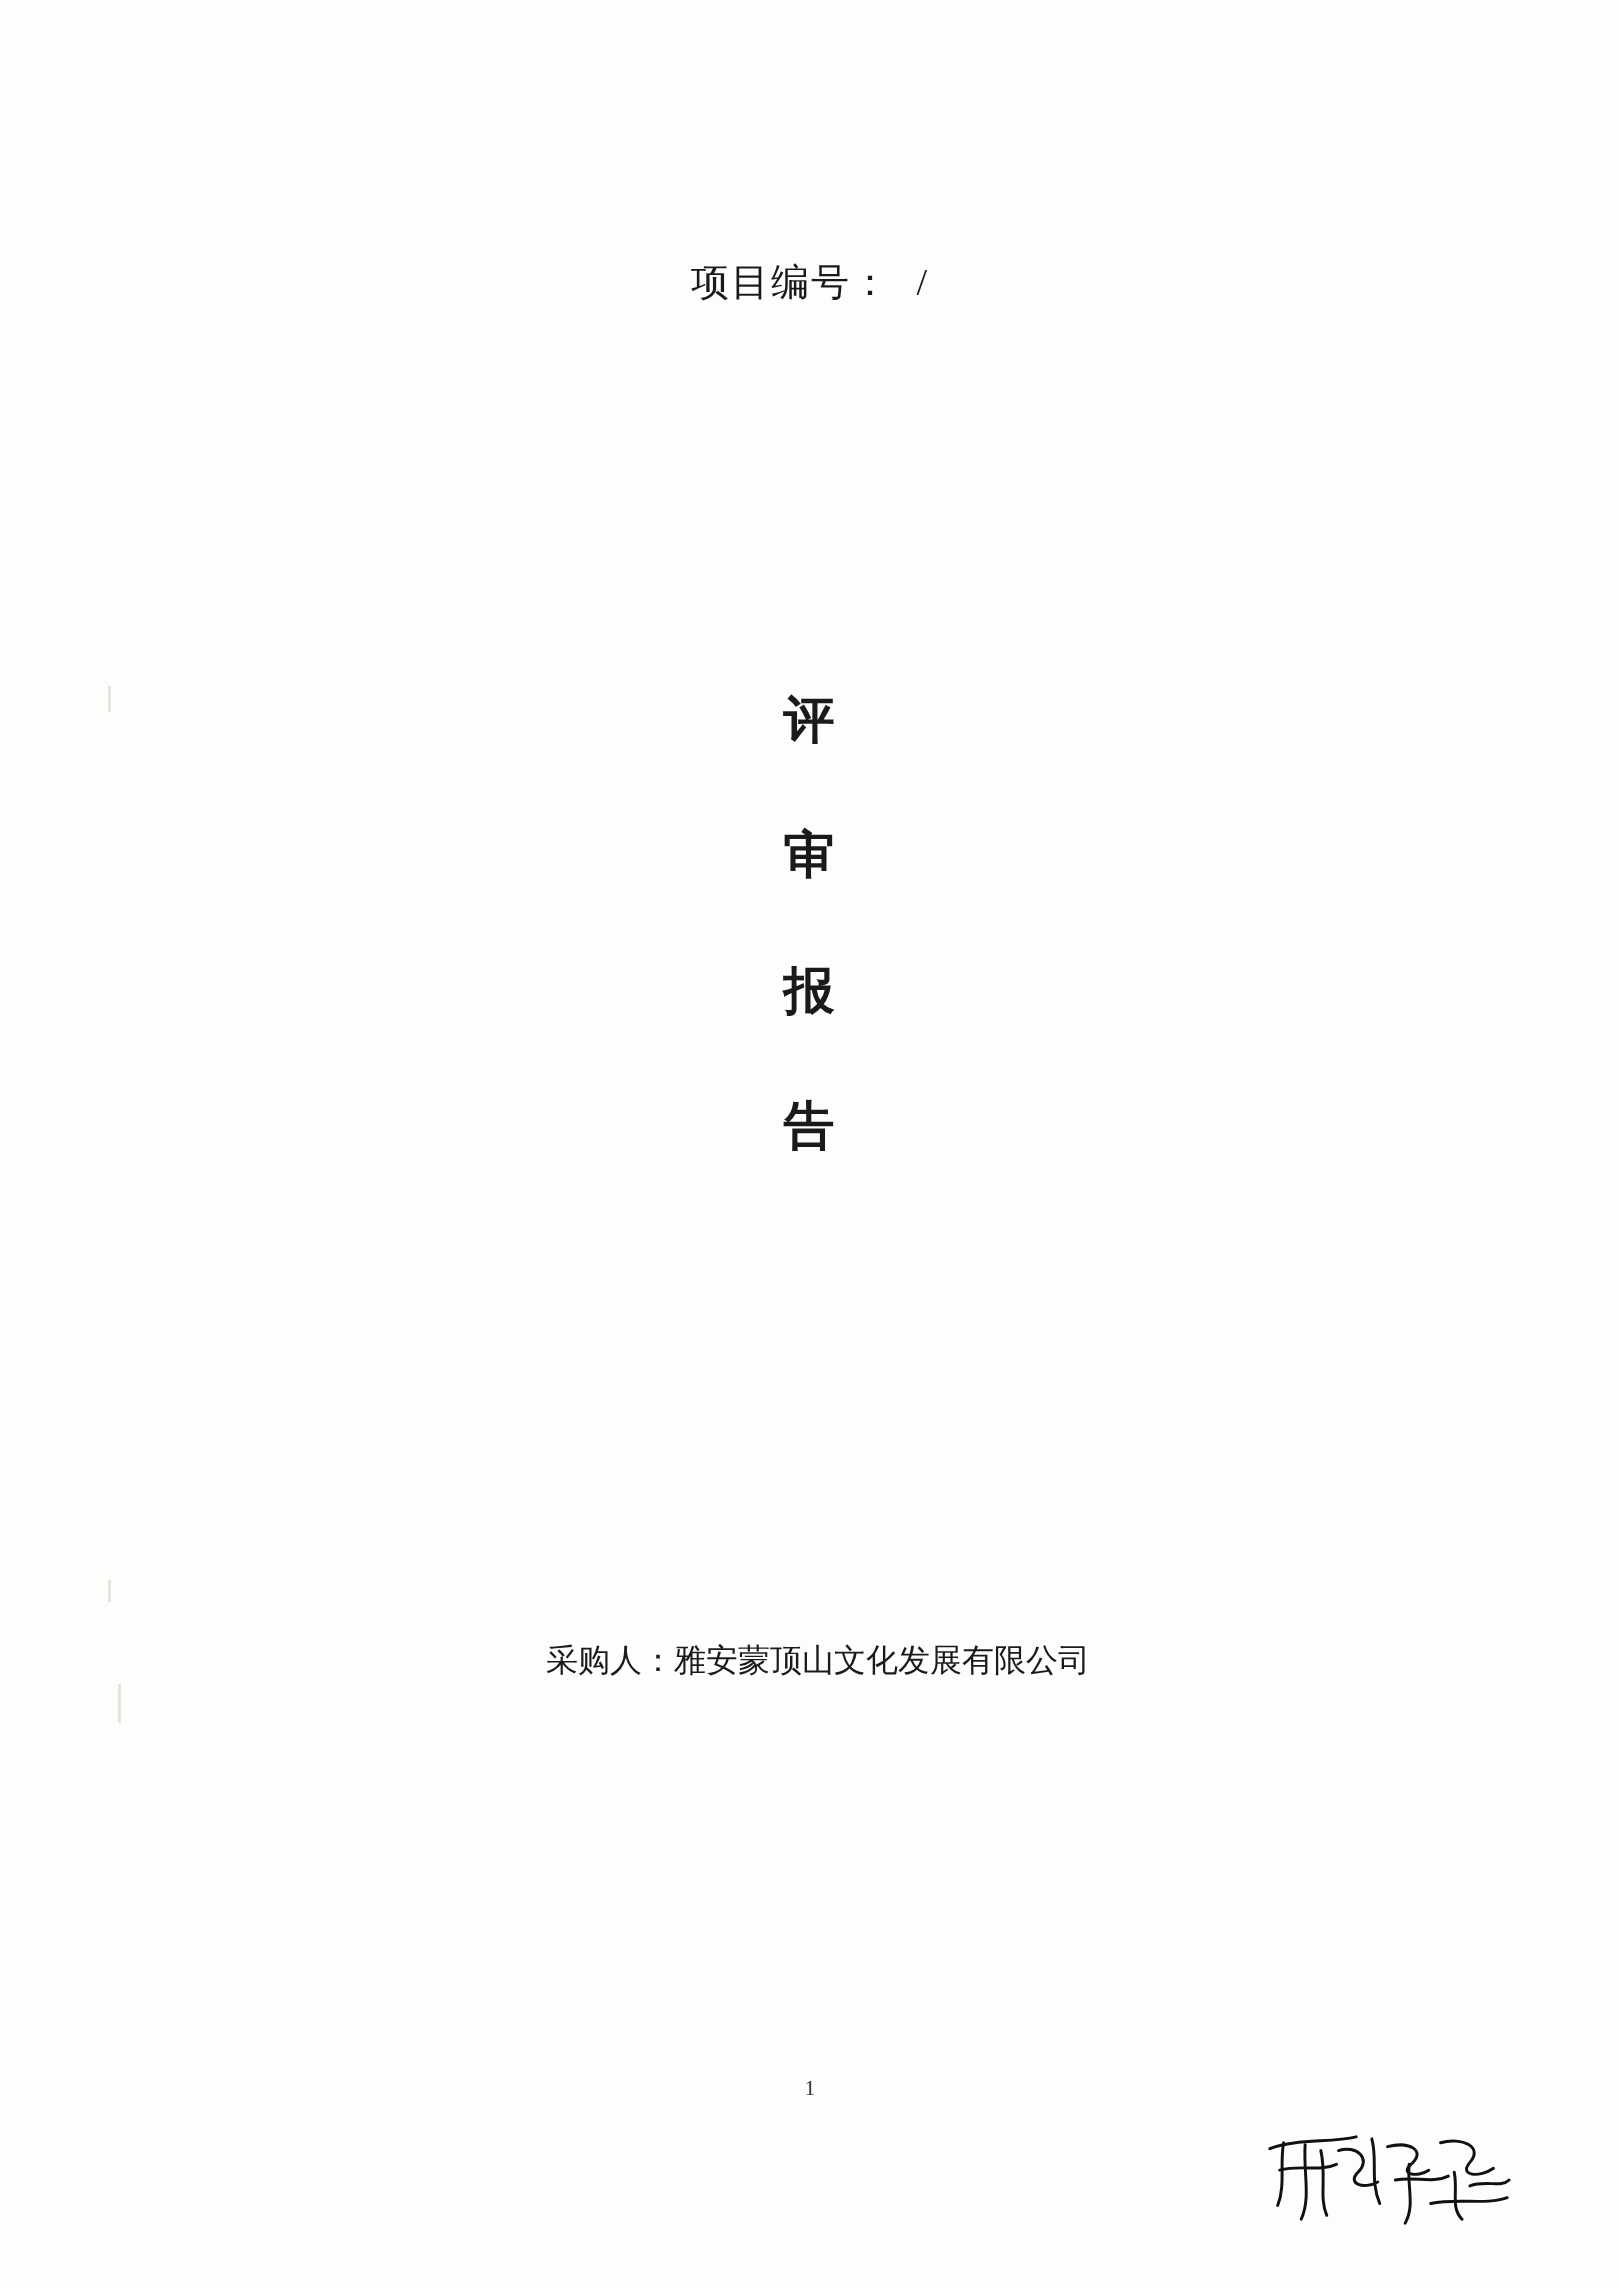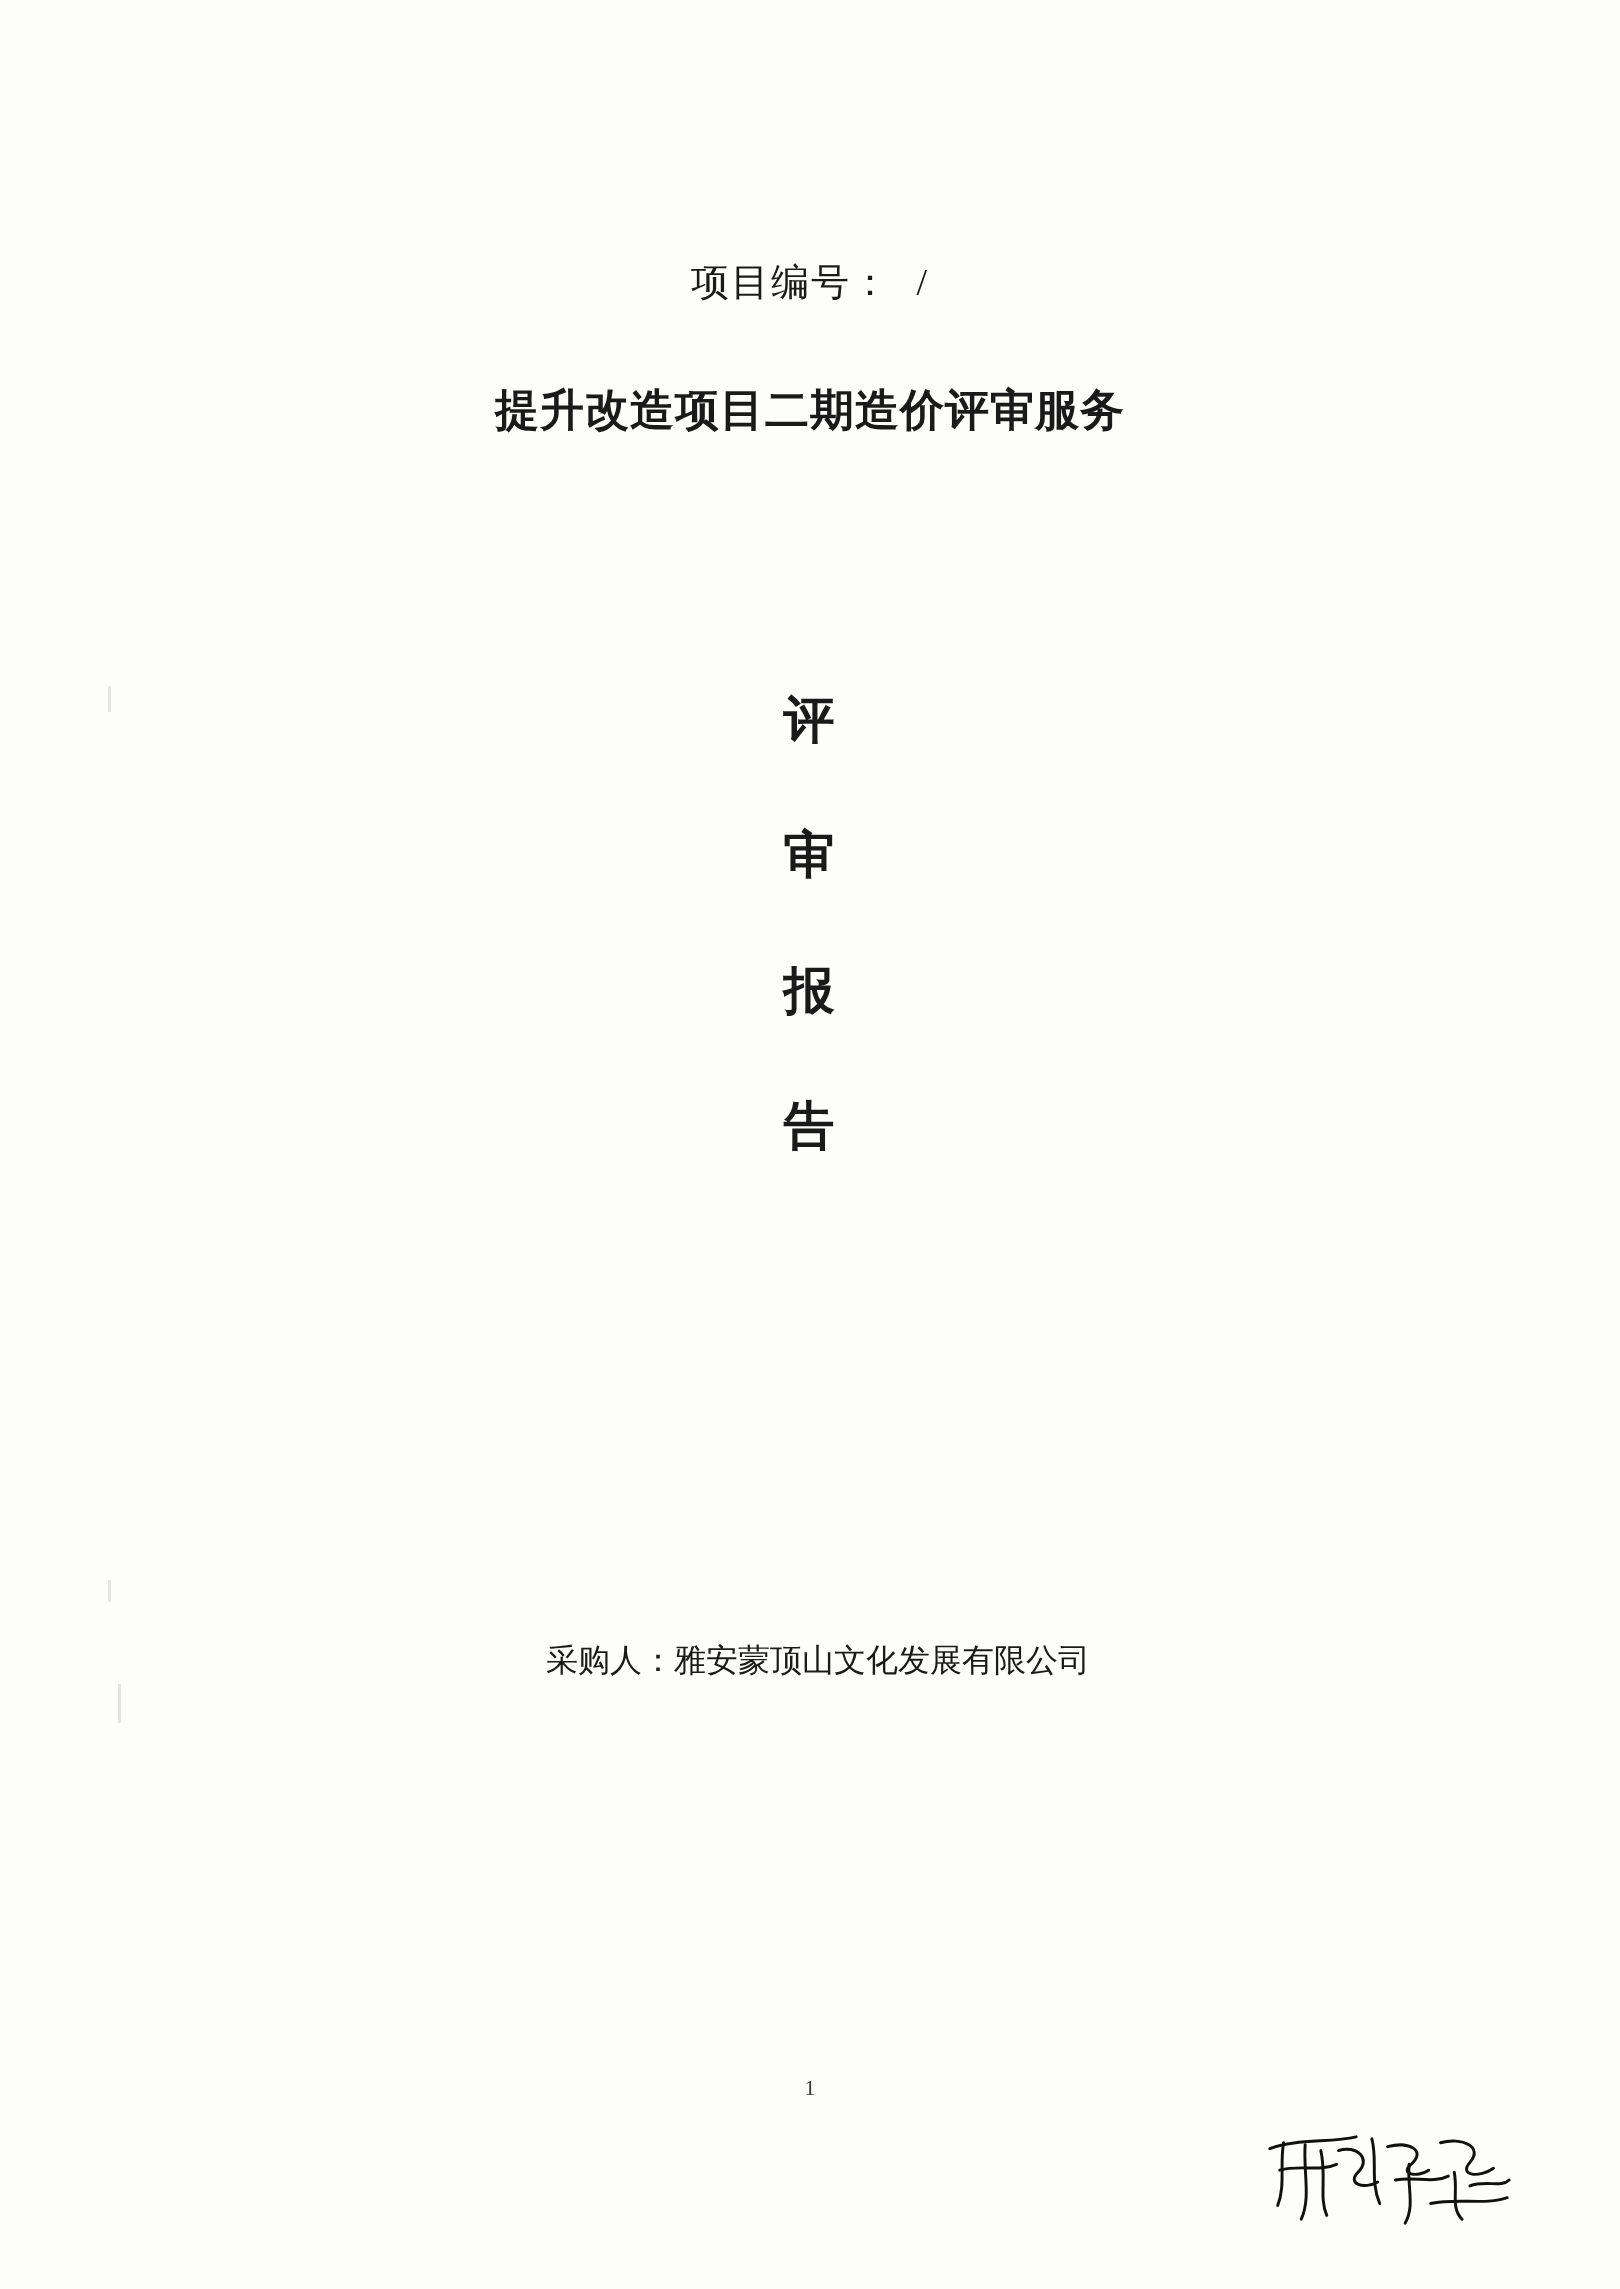--- a/index.html
+++ b/index.html
@@ -120,21 +120,20 @@
 
   <div class="margin-mark mark-a"></div>
   <div class="margin-mark mark-b"></div>
   <div class="margin-mark mark-c"></div>
 
   <div class="project-no">
     <span>项目编号：</span><span class="slash">/</span>
   </div>
 
   <div class="doc-title">
-    <span class="line">提升改造项目二期造价评审服务</span>
   </div>
 
   <div class="big-word bw1">评</div>
   <div class="big-word bw2">审</div>
   <div class="big-word bw3">报</div>
   <div class="big-word bw4">告</div>
 
   <div class="footer-block">
     <span class="row">采购人：雅安蒙顶山文化发展有限公司</span>
   </div>

